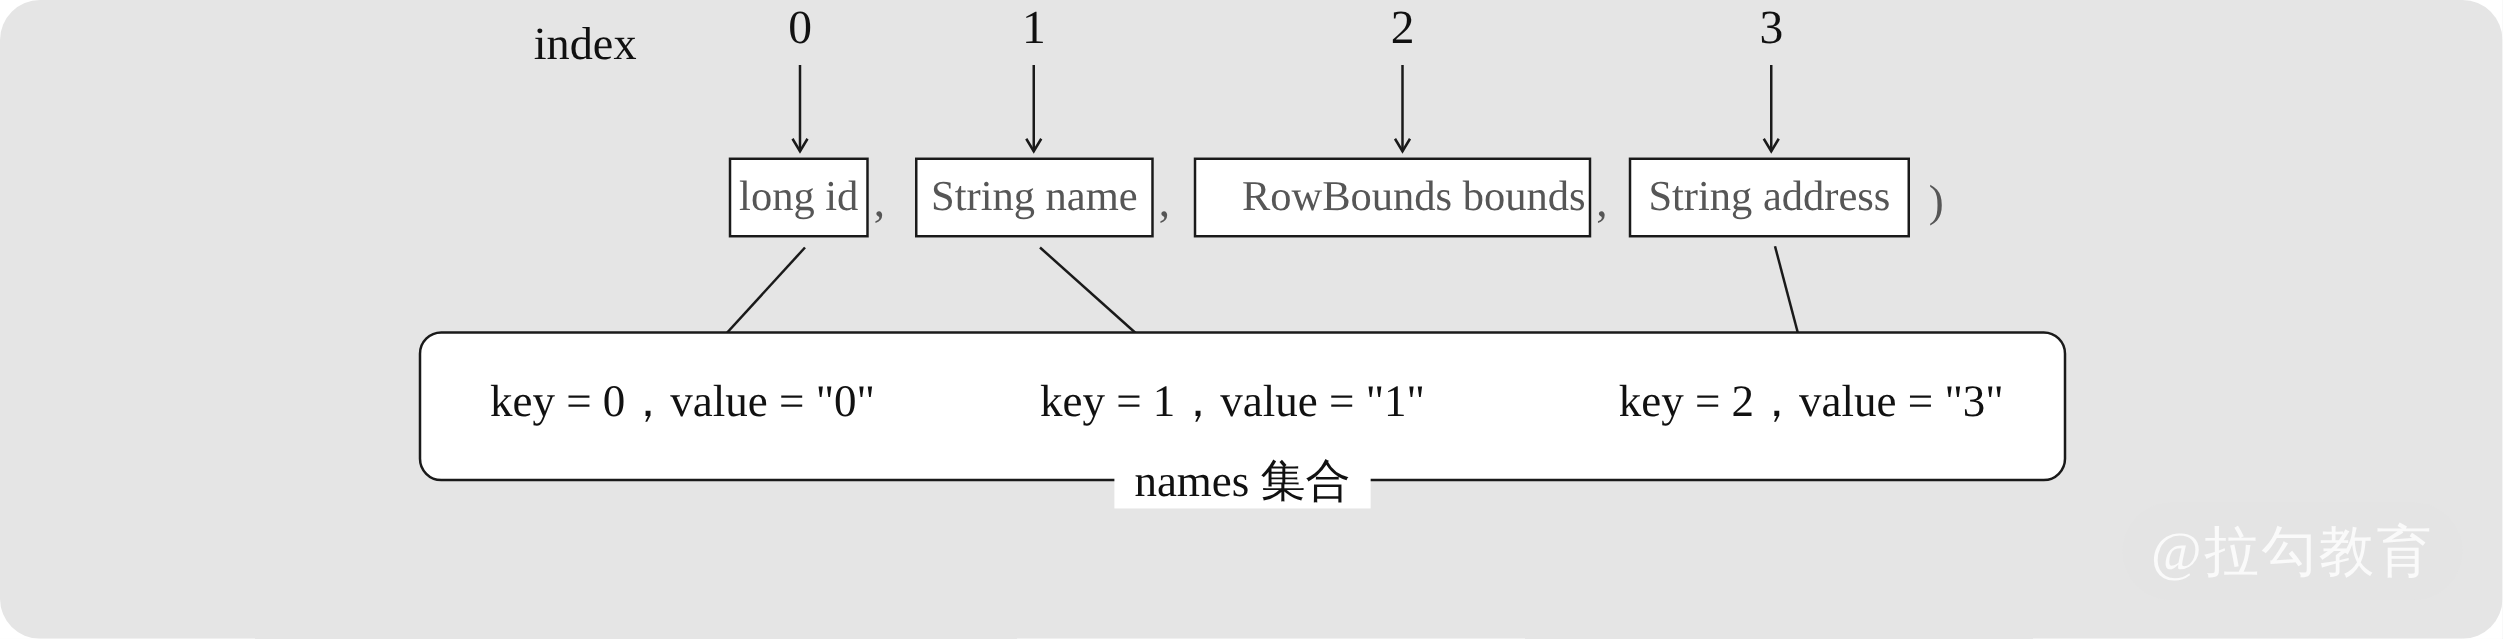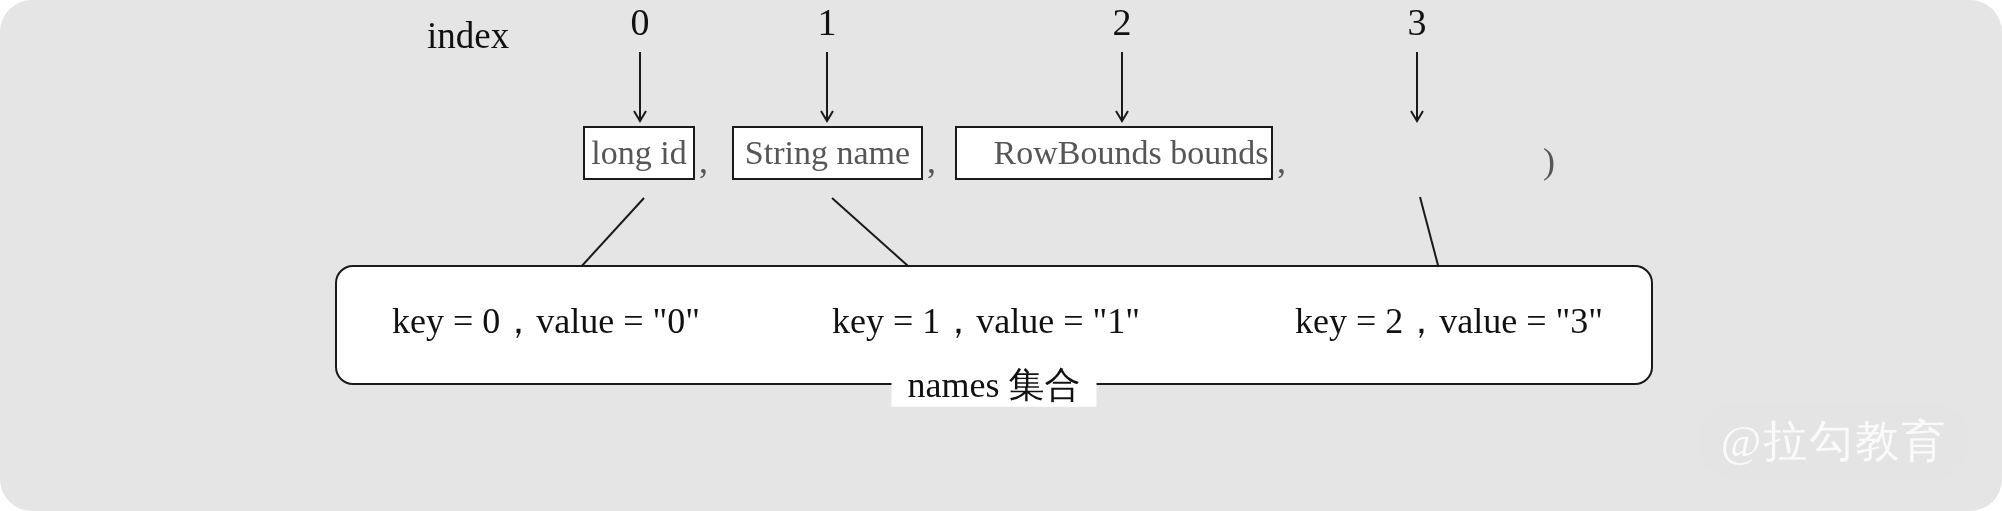--- a/index.html
+++ b/index.html
@@ -24,21 +24,21 @@
   .idx-0{left:610px;} .idx-1{left:797px;} .idx-2{left:1092px;} .idx-3{left:1387px;}
   .sigrow{
     position:absolute;top:126px;height:70px;
     display:flex;align-items:center;
     font-size:36px;color:#565656;white-space:nowrap;
   }
   .sig-prefix{left:343px;}
   .sig-comma1{left:699px;} .sig-comma2{left:927px;} .sig-comma3{left:1277px;}
   .sig-paren{left:1543px;}
   .pbox{
-    position:absolute;top:126px;height:54px;box-sizing:border-box;
+    position:absolute;top:126px;height:64px;box-sizing:border-box;
     border:2px solid #1a1a1a;background:#ffffff;
     display:flex;align-items:center;justify-content:center;
     font-size:34px;color:#565656;white-space:nowrap;
   }
   .pbox-0{left:583px;width:112px;}
   .pbox-1{left:732px;width:191px;}
   .pbox-2{left:955px;width:318px;padding-left:34px;}
   .pbox-3{left:1303px;width:225px;}
   .mapbox{
     position:absolute;left:335px;top:265px;width:1318px;height:120px;
@@ -93,20 +93,21 @@
 
   <div class="pbox pbox-0">long id</div>
   <div class="sigrow sig-comma1">,</div>
 
   <div class="pbox pbox-1">String name</div>
   <div class="sigrow sig-comma2">,</div>
 
   <div class="pbox pbox-2">RowBounds bounds</div>
   <div class="sigrow sig-comma3">,</div>
 
+  <div class="pbox pbox-3">String address</div>
   <div class="sigrow sig-paren">)</div>
 
   <div class="mapbox">
     <div class="mapbox-label">names 集合</div>
   </div>
 
   <div class="kv kv-0">key = 0，value = "0"</div>
   <div class="kv kv-1">key = 1，value = "1"</div>
   <div class="kv kv-2">key = 2，value = "3"</div>
 

